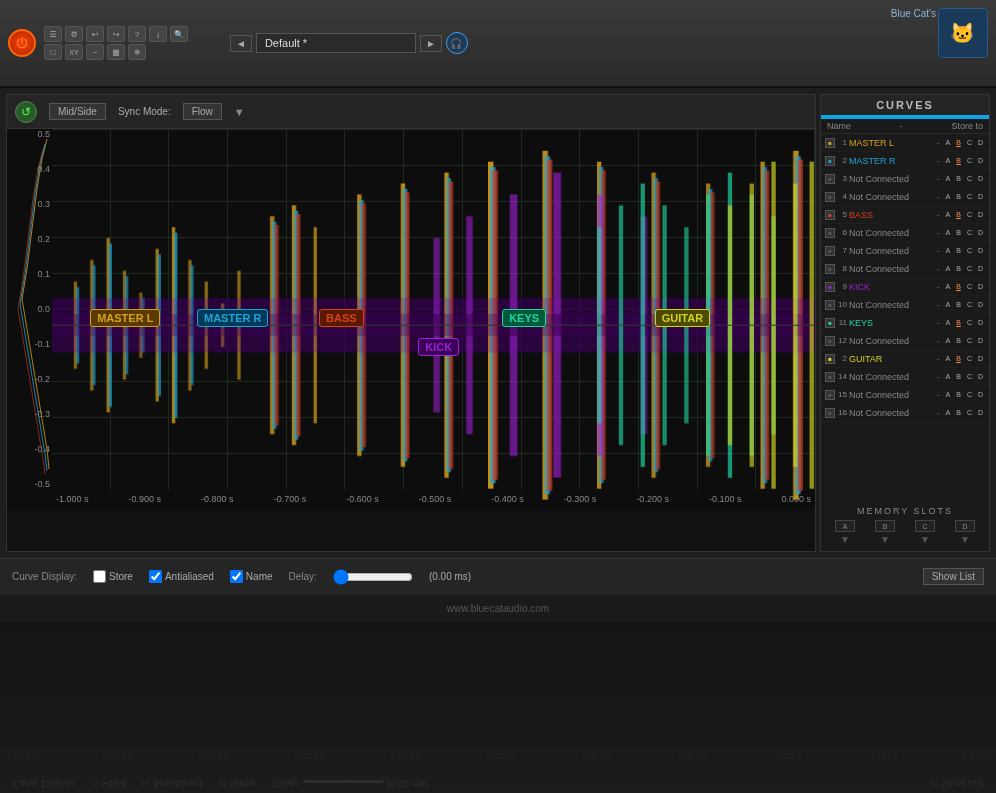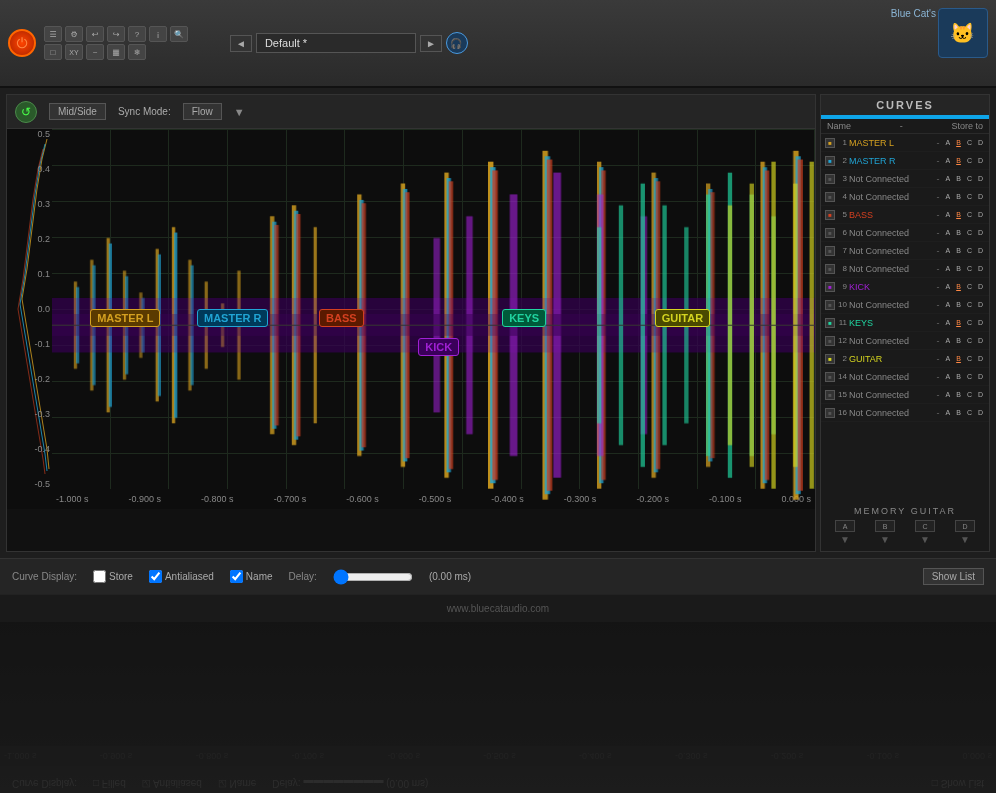--- a/index.html
+++ b/index.html
@@ -885,21 +885,21 @@
           <button class="store-btn">A</button>
           <button class="store-btn">B</button>
           <button class="store-btn">C</button>
           <button class="store-btn">D</button>
         </div>
       </div>
     </div>
 
 
     <div class="memory-slots">
-      <div class="memory-title">MEMORY GUITAR</div>
+      <div class="memory-title">MEMORY SLOTS</div>
       <div class="memory-row">
         <div class="memory-slot">A</div>
         <div class="memory-slot">B</div>
         <div class="memory-slot">C</div>
         <div class="memory-slot">D</div>
       </div>
       <div class="memory-row">
         <span class="memory-arrow">▼</span>
         <span class="memory-arrow">▼</span>
         <span class="memory-arrow">▼</span>

